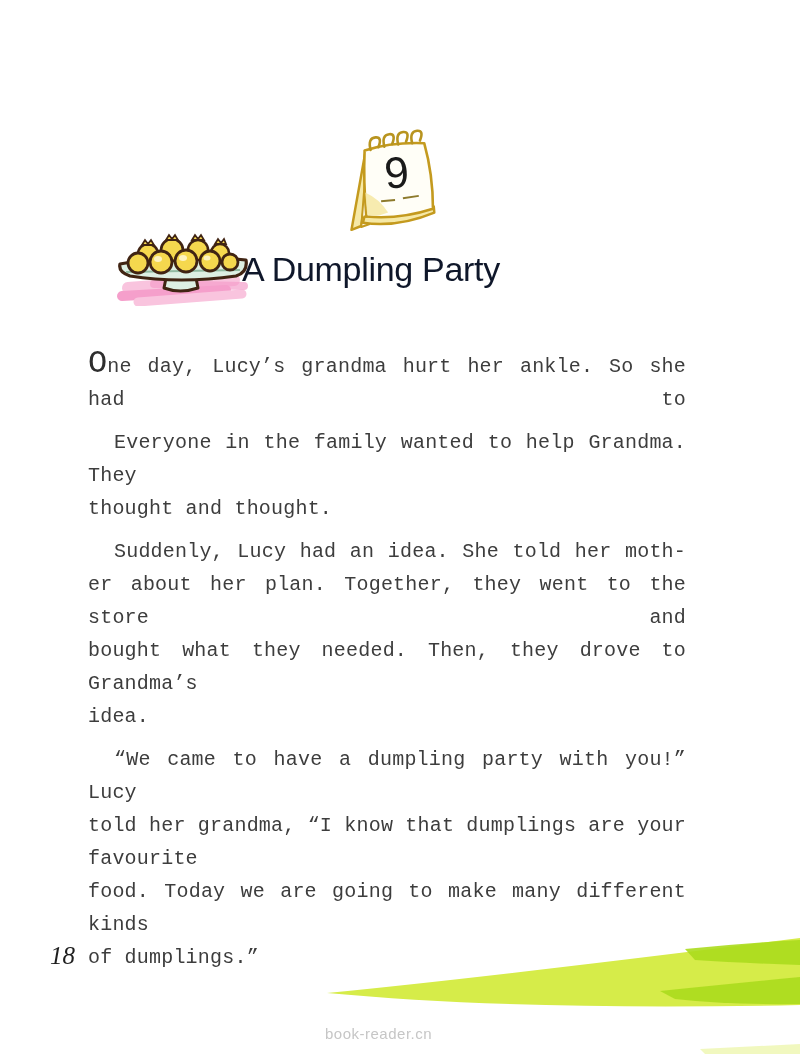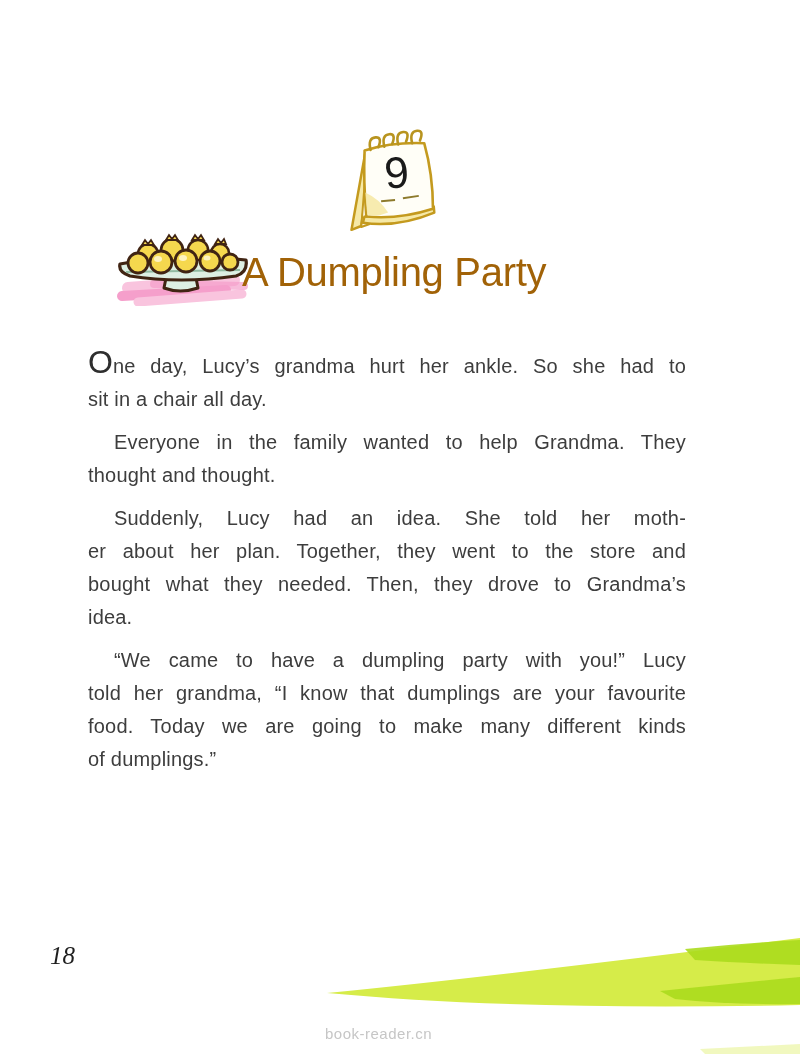--- a/index.html
+++ b/index.html
@@ -7,30 +7,30 @@
     position:relative; width:800px; height:1054px; margin:0 auto;
     background:#ffffff; overflow:hidden;
     font-family:"Liberation Sans", sans-serif;
   }
 
   
   #calendar-wrap { position:absolute; left:334px; top:128px; width:116px; height:112px; }
   #plate-wrap    { position:absolute; left:114px; top:222px; width:142px; height:84px; }
   #title {
     position:absolute; left:242px; top:250px; width:420px;
-    font-size:40px; letter-spacing:-0.3px; color:#a16207; font-weight:400;
+    font-size:34px; letter-spacing:-0.3px; color:#0f172a; font-weight:400;
   }
 
   
   #story {
     position:absolute; left:88px; top:350px; width:598px;
     font-size:20px; line-height:33px; color:#3d3d3d;
     letter-spacing:0.2px;
   }
-  .para { margin:0 0 10px 0; }
+  .para { margin:0 0 10px 0;font-family:Liberation Mono, monospace; }
   .line { text-align:justify; text-align-last:justify; }
   .line.last { text-align-last:left; }
   .line.indent { text-indent:26px; }
   .dropcap {
     font-size:32px; line-height:10px; letter-spacing:0;
     color:#2e2e2e;
   }
 
   
   #page-number {
@@ -119,21 +119,20 @@
       </g>
     </svg>
   </div>
 
   <div id="title">A Dumpling Party</div>
 
   <div id="story">
 
     <div class="para">
       <div class="line"><span class="dropcap">O</span><span>ne day, Lucy’s grandma hurt her ankle. So she had to</span></div>
-      <div class="line last">sit in a chair all day.</div>
     </div>
 
 
     <div class="para">
       <div class="line indent">Everyone in the family wanted to help Grandma. They</div>
       <div class="line last">thought and thought.</div>
     </div>
 
     <div class="para">
       <div class="line indent">Suddenly, Lucy had an idea. She told her moth-</div>

